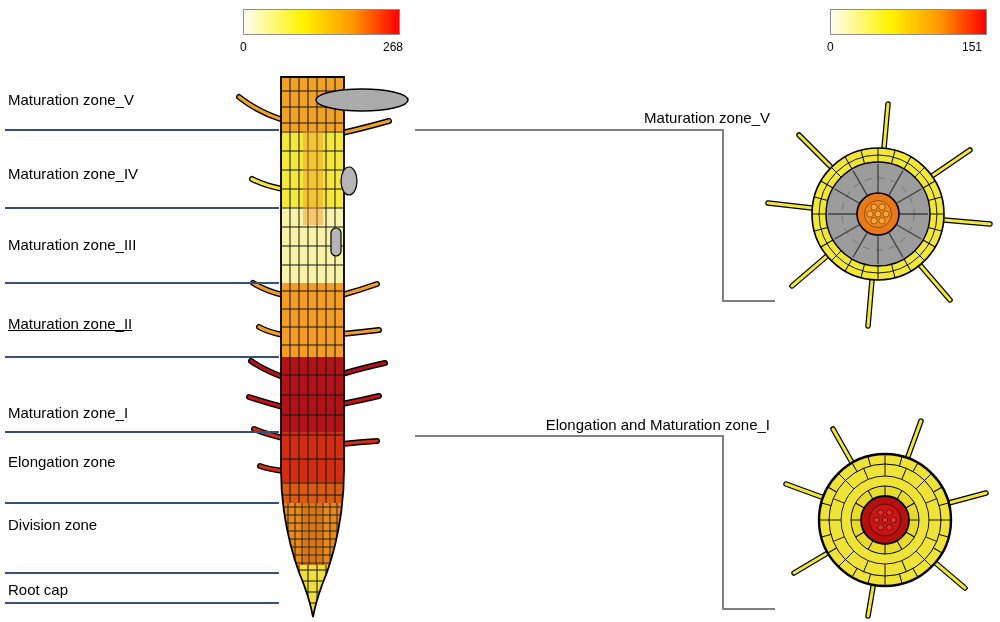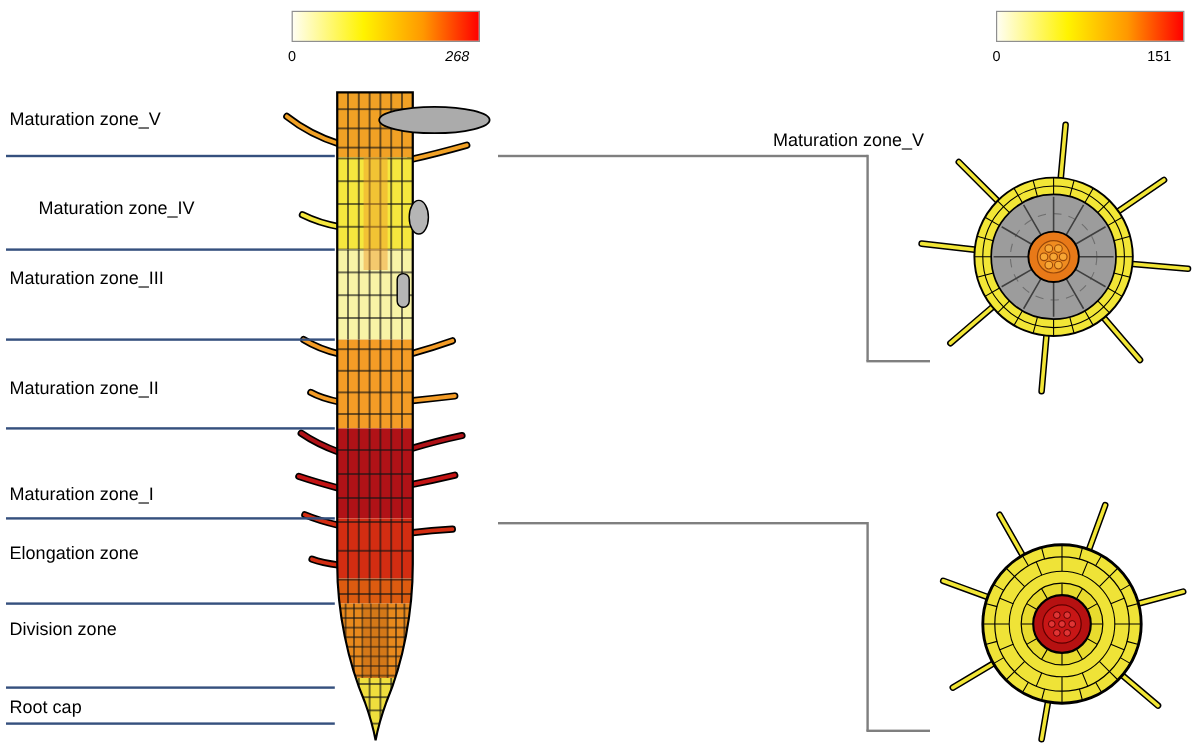--- a/index.html
+++ b/index.html
@@ -230,46 +230,47 @@
         <circle cx="876.5" cy="520" r="2.8"></circle>
           <circle cx="880.7" cy="512.6" r="2.8"></circle>
           <circle cx="889.3" cy="512.6" r="2.8"></circle>
         <circle cx="885" cy="520" r="2.8"></circle>
       </g>
     </g>
   </svg>
 
   <div class="cb cb1" style="background: linear-gradient(to right, #fffef2 0%, #fff300 38%, #ff9800 70%, #ff0000 100%)"></div>
   <div class="cbn" style="left:240px;top:40px;">0</div>
-  <div class="cbn" style="left:371px;top:40px;width:32px;font-style:italic;">268</div>
+  <div class="cbn" style="left:371px;top:40px;width:32px;text-align:right;">268</div>
 
   <div class="cb cb2" style="background: linear-gradient(to right, #fffef2 0%, #fff300 38%, #ff9800 70%, #ff0000 100%)"></div>
   <div class="cbn" style="left:827px;top:40px;">0</div>
-  <div class="cbn" style="left:956px;top:40px;width:32px;text-align:left;">151</div>
+  <div class="cbn" style="left:956px;top:40px;width:32px;text-align:center;">151</div>
 
   <div class="zl" style="top:91px;">Maturation zone_V</div>
-  <div class="zl" style="top:165px;margin-left:24px;">Maturation zone_IV</div>
-  <div class="zl" style="top:224px;">Maturation zone_III</div>
-  <div class="zl" style="top:315px;">Maturation zone_II</div>
+  <div class="zl" style="top:165px;">Maturation zone_IV</div>
+  <div class="zl" style="top:236px;">Maturation zone_III</div>
+  <div class="zl" style="top:315px;text-decoration:underline;">Maturation zone_II</div>
   <div class="zl" style="top:404px;">Maturation zone_I</div>
   <div class="zl" style="top:453px;">Elongation zone</div>
   <div class="zl" style="top:516px;">Division zone</div>
   <div class="zl" style="top:581px;">Root cap</div>
 
   <div class="zline" style="top:129px;"></div>
   <div class="zline" style="top:207px;"></div>
   <div class="zline" style="top:282px;"></div>
   <div class="zline" style="top:356px;"></div>
   <div class="zline" style="top:431px;"></div>
   <div class="zline" style="top:502px;"></div>
   <div class="zline" style="top:572px;"></div>
   <div class="zline" style="top:602px;"></div>
 
   <div class="annot" style="top:109px;">Maturation zone_V</div>
   <div class="bh" style="left:415px;top:129px;width:308px;"></div>
   <div class="bv" style="left:722px;top:129px;height:172px;"></div>
   <div class="bh" style="left:722px;top:300px;width:53px;"></div>
 
+  <div class="annot" style="top:416px;">Elongation and Maturation zone_I</div>
   <div class="bh" style="left:415px;top:435px;width:308px;"></div>
   <div class="bv" style="left:722px;top:435px;height:174px;"></div>
   <div class="bh" style="left:722px;top:608px;width:53px;"></div>
 
 </div>
 
 </body></html>

